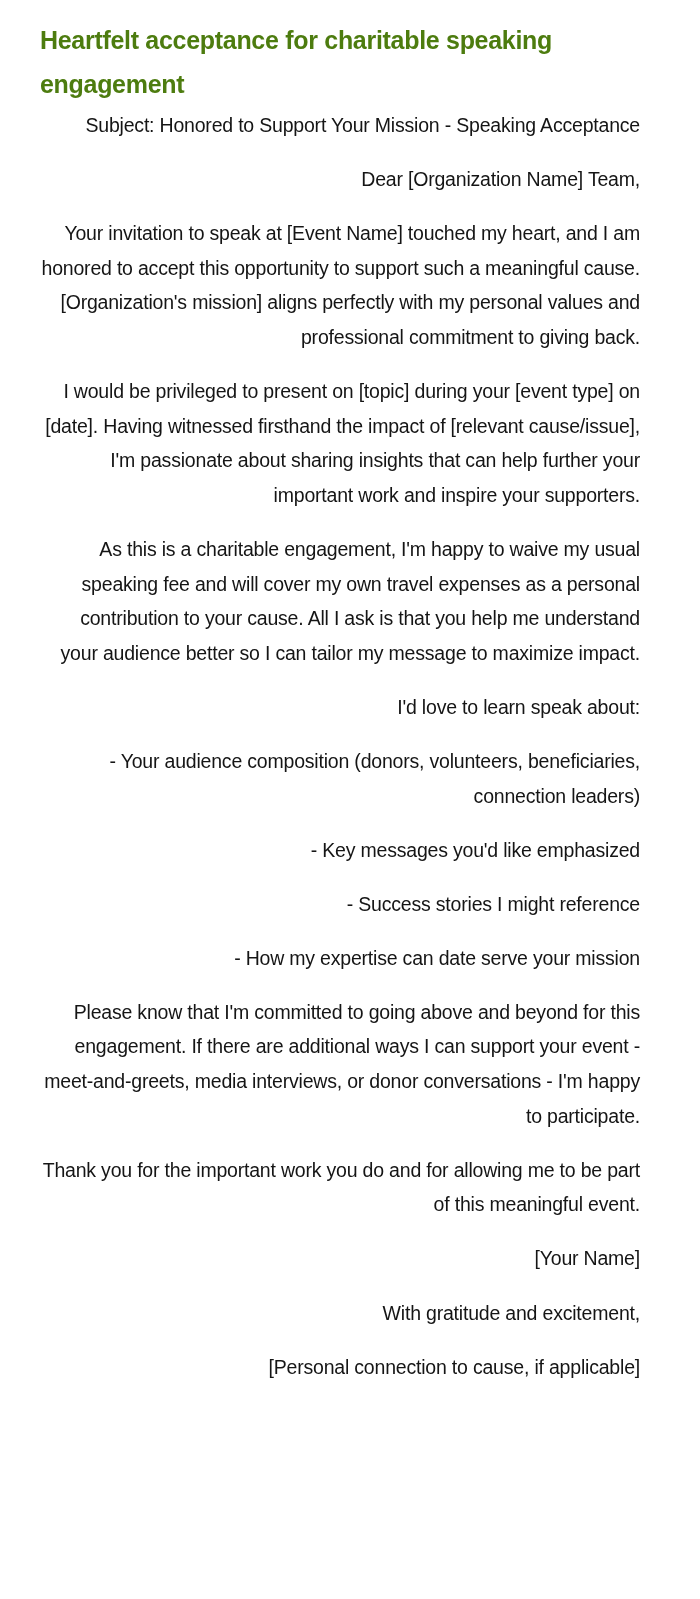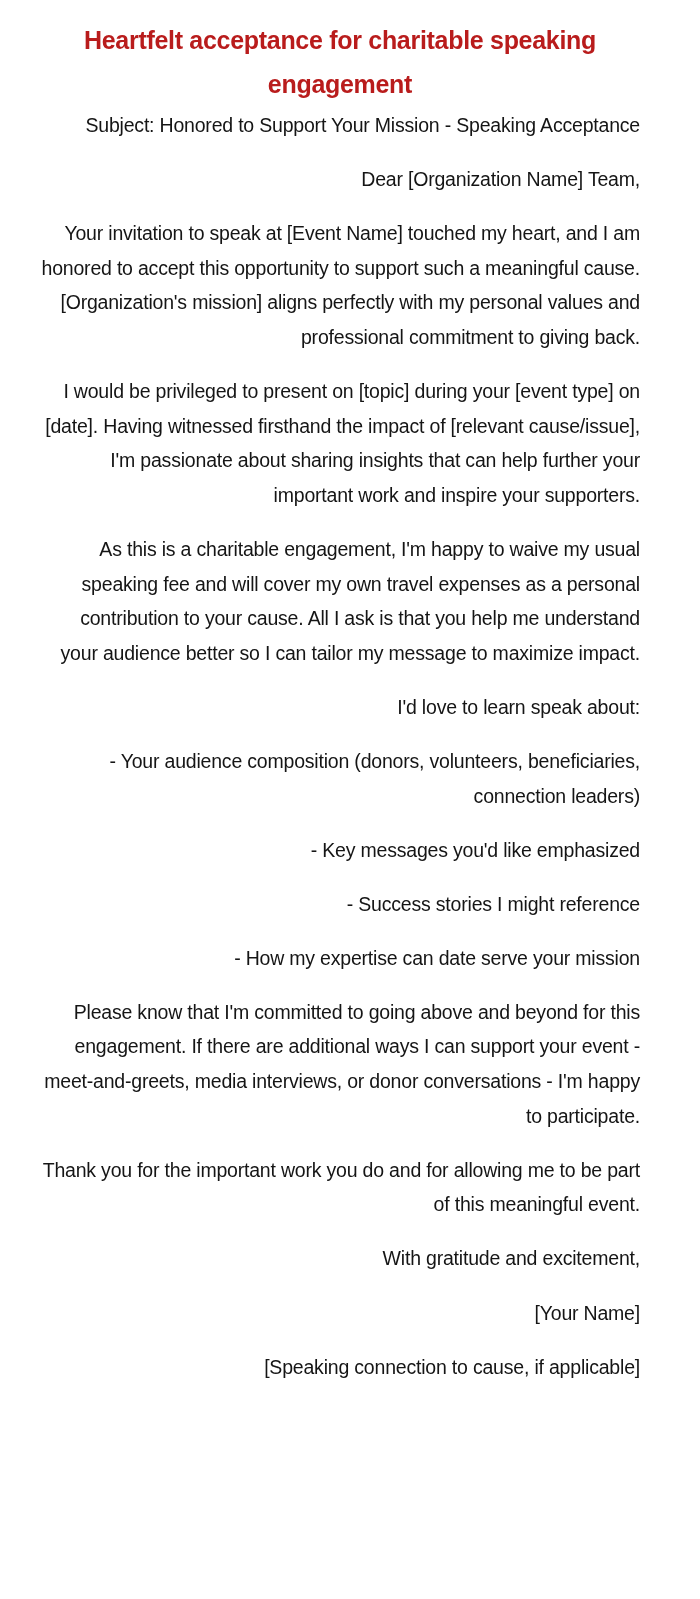--- a/index.html
+++ b/index.html
@@ -12,22 +12,21 @@
   .doc {
     padding: 18px 60px 40px 40px;
   }
   .title {
     font-family: "Liberation Sans", sans-serif;
     font-weight: bold;
     font-size: 25px;
     line-height: 44px;
     margin: 0 0 2px 0;
     letter-spacing: -0.3px;
-    color: #b91c1c;
-    text-align: center;
+    color: #4d7c0f;
   }
   .para {
     font-size: 19.5px;
     line-height: 34.6px;
     margin: 0 0 19.5px 0;
     letter-spacing: -0.2px;
     color: #151515;
     text-align: right;
   }
 </style>
@@ -41,16 +40,16 @@
   <p class="para">Your invitation to speak at [Event Name] touched my heart, and I am honored to accept this opportunity to support such a meaningful cause. [Organization's mission] aligns perfectly with my personal values and professional commitment to giving back.</p>
   <p class="para">I would be privileged to present on [topic] during your [event type] on [date]. Having witnessed firsthand the impact of [relevant cause/issue], I'm passionate about sharing insights that can help further your important work and inspire your supporters.</p>
   <p class="para">As this is a charitable engagement, I'm happy to waive my usual speaking fee and will cover my own travel expenses as a personal contribution to your cause. All I ask is that you help me understand your audience better so I can tailor my message to maximize impact.</p>
   <p class="para">I'd love to learn speak about:</p>
   <p class="para">- Your audience composition (donors, volunteers, beneficiaries, connection leaders)</p>
   <p class="para">- Key messages you'd like emphasized</p>
   <p class="para">- Success stories I might reference</p>
   <p class="para">- How my expertise can date serve your mission</p>
   <p class="para">Please know that I'm committed to going above and beyond for this engagement. If there are additional ways I can support your event - meet-and-greets, media interviews, or donor conversations - I'm happy to participate.</p>
   <p class="para">Thank you for the important work you do and for allowing me to be part of this meaningful event.</p>
+  <p class="para">[Your Name]</p>
   <p class="para">With gratitude and excitement,</p>
-  <p class="para">[Your Name]</p>
-  <p class="para">[Speaking connection to cause, if applicable]</p>
+  <p class="para">[Personal connection to cause, if applicable]</p>
 </div>
 
 </body></html>

